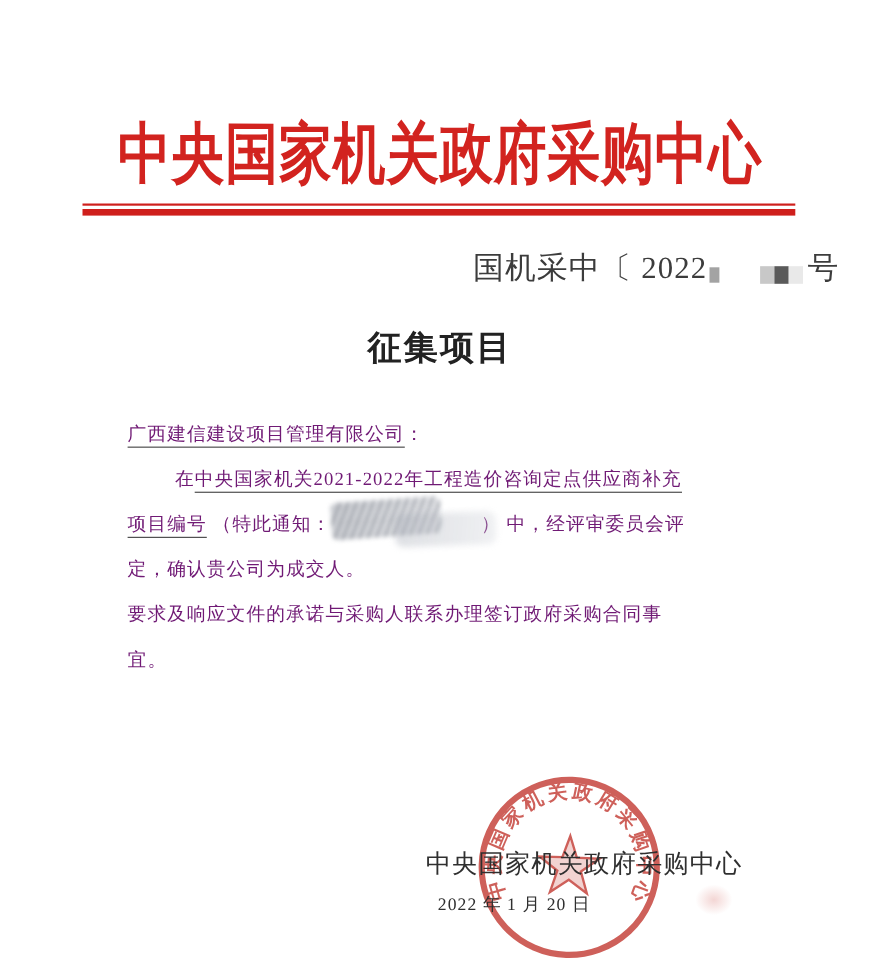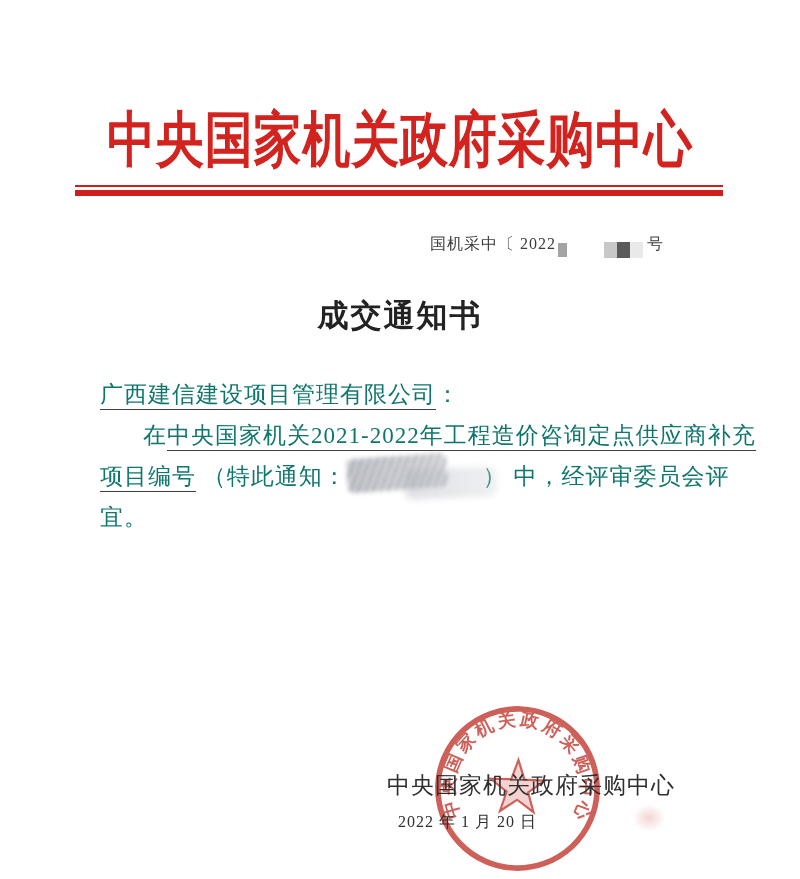--- a/index.html
+++ b/index.html
@@ -13,36 +13,36 @@
     display:inline-block;font-size:60px;line-height:76px;font-weight:bold;
     color:#d2231f;letter-spacing:1px;transform:scaleX(0.80);transform-origin:center;
     white-space:nowrap;
   }
   .rule{position:absolute;left:75px;top:185px;width:648px;}
   .rule .thin{height:2px;background:#cf1f1c;}
   .rule .thick{height:6px;background:#cf1f1c;margin-top:3px;}
   
   .doc-number{
     position:absolute;top:229px;left:430px;height:30px;display:flex;align-items:center;
-    font-size:16px;color:#3c3c3c;letter-spacing:1px;white-space:pre;
+    font-size:28px;color:#3c3c3c;letter-spacing:1px;white-space:pre;
   }
   .redact-a{display:inline-block;width:9px;height:14px;background:#a3a3a3;margin-left:2px;align-self:flex-end;margin-bottom:2px;}
   .redact-gap{display:inline-block;width:37px;}
   .redact-b{display:inline-flex;height:16px;align-self:flex-end;margin-bottom:1px;margin-right:4px;}
   .redact-b i{display:inline-block;width:13px;height:16px;}
   .redact-b i:nth-child(1){background:#c8c8c8;}
   .redact-b i:nth-child(2){background:#5a5a5a;}
   .redact-b i:nth-child(3){background:#e9e9e9;}
   
   .doc-title{
     position:absolute;top:295px;left:0;width:800px;text-align:center;
     font-size:31px;font-weight:bold;color:#222222;letter-spacing:2px;
   }
   
-  .body-text{position:absolute;top:379px;left:100px;width:640px;font-size:23px;color:#0f766e;letter-spacing:1px;}
+  .body-text{position:absolute;top:379px;left:116px;width:640px;font-size:17px;color:#701a75;letter-spacing:1px;}
   .body-text .line{height:41px;line-height:32px;white-space:nowrap;}
   .body-text .line.indent{padding-left:43px;font-family:Liberation Serif, serif;}
   .u{border-bottom:1.5px solid #3f3f3f;padding-bottom:2px;}
   
   .smudge{
     display:inline-block;position:relative;width:136px;height:24px;vertical-align:-4px;
   }
   .smudge .blob1{
     position:absolute;left:0;top:-8px;width:100px;height:34px;border-radius:6px;
     background:
@@ -82,26 +82,28 @@
   <div class="letterhead">
     <span class="org">中央国家机关政府采购中心</span>
   </div>
   <div class="rule">
     <div class="thin"></div>
     <div class="thick"></div>
   </div>
 
   <div class="doc-number"><span>国机采中〔 2022</span><span class="redact-a"></span><span class="redact-gap"></span><span class="redact-b"><i></i><i></i><i></i></span><span>号</span></div>
 
-  <div class="doc-title">成交通知书</div>
+  <div class="doc-title">征集项目</div>
 
   <div class="body-text" id="body-lines">
       <div class="line"><span class="u">广西建信建设项目管理有限公司</span><span>：</span></div>
       <div class="line indent"><span>在</span><span class="u">中央国家机关2021-2022年工程造价咨询定点供应商补充</span></div>
       <div class="line"><span class="u">项目编号</span><span> （特此通知：</span><span class="smudge"><span class="blob1"></span><span class="blob2"></span></span><span>） 中，经评审委员会评</span></div>
+      <div class="line"><span>定，确认贵公司为成交人。</span></div>
+      <div class="line"><span>要求及响应文件的承诺与采购人联系办理签订政府采购合同事</span></div>
       <div class="line"><span>宜。</span></div>
     </div>
 
   <svg class="seal-svg" viewBox="0 0 200 200">
     <circle cx="100" cy="100" r="92" fill="none" stroke="#c94f48" stroke-width="6.5"></circle>
     <polygon points="100,67 107.6,89.5 131.4,89.8 112.4,104 119.4,126.7 100,113 80.6,126.7 87.6,104 68.6,89.8 92.4,89.5" fill="rgba(201,79,72,0.28)" stroke="#c94f48" stroke-width="2.5"></polygon>
     <path id="sealArc" d="M 33.8 130.9 A 73 73 0 1 1 166.2 130.9" fill="none" stroke="none"></path>
     <text fill="#c94f48" font-size="21" letter-spacing="4" font-weight="bold" font-family="Liberation Serif, DejaVu Serif, serif">
       <textPath href="#sealArc" startOffset="50%" text-anchor="middle">中央国家机关政府采购中心</textPath>
     </text>

